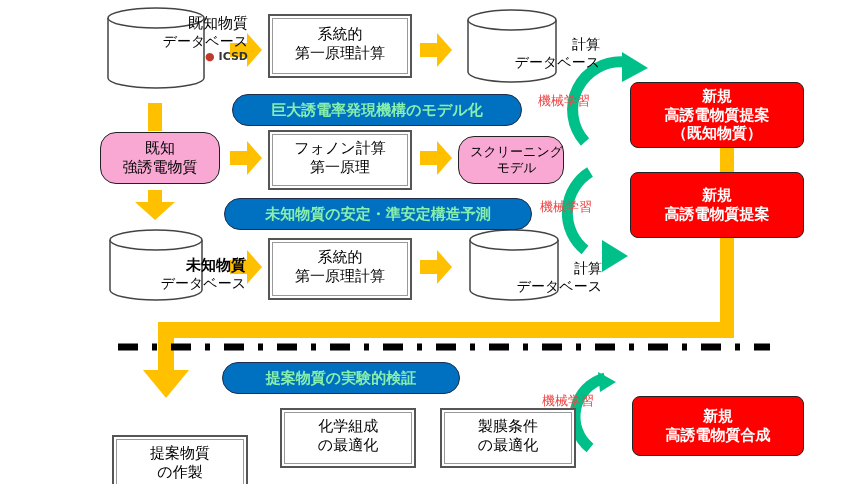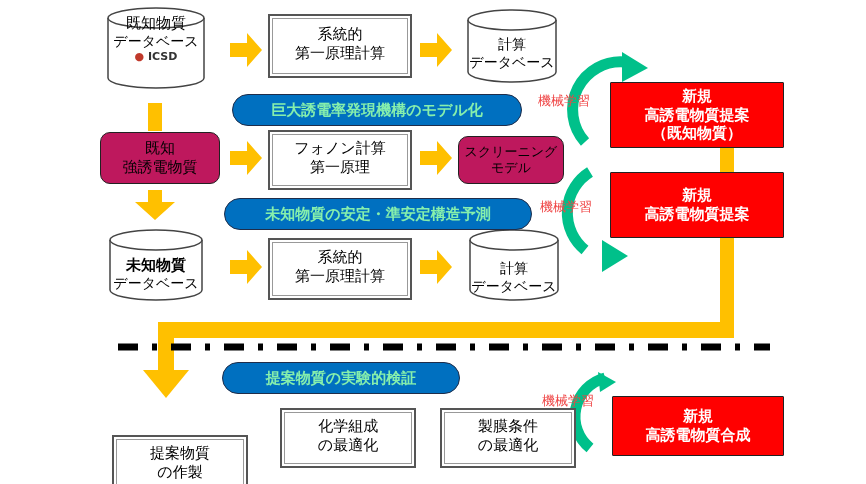--- a/index.html
+++ b/index.html
@@ -2,30 +2,30 @@
 <html><head>
 <meta charset="utf-8">
 <style>
   html, body { margin:0; padding:0; background:#ffffff; }
   body { width:866px; height:484px; position:relative; overflow:hidden;
          font-family:"DejaVu Sans", sans-serif; }
   #canvas { position:absolute; left:0; top:0; width:866px; height:484px; }
   .box { position:absolute; border:2px solid #555; outline:1px solid #999; outline-offset:-5px;
          background:#fff; display:flex; align-items:center; justify-content:center; text-align:center;
          font-size:15px; line-height:1.25;font-family:Liberation Mono, monospace; }
-  .rbox { position:absolute; border:1.5px solid #222; border-radius:10px; background:#be185d;
+  .rbox { position:absolute; border:1.5px solid #222; border-radius:16px; background:#f9a8d4;
           display:flex; align-items:center; justify-content:center; text-align:center;
           font-size:15px; line-height:1.25; }
   .pill { position:absolute; background:#0070c0; border:1.5px solid #1f2d4a; border-radius:16px;
           color:#86efac; font-weight:bold; font-size:15px; display:flex; align-items:center; justify-content:center; }
-  .red { position:absolute; background:#ff0000; border:1.5px solid #222; border-radius:1px; color:#fff;
+  .red { position:absolute; background:#ff0000; border:1.5px solid #222; border-radius:8px; color:#fff;
          font-weight:bold; font-size:15px; display:flex; align-items:center; justify-content:center;
-         text-align:center; line-height:1.25; }
+         text-align:center; line-height:1.25;margin-left:20px; }
   .ml { position:absolute; font-size:13px; color:#ef4444; }
-  .cyl-text { position:absolute; text-align:center; font-size:14px; line-height:1.25; }
+  .cyl-text { position:absolute; text-align:right; font-size:14px; line-height:1.25;padding-left:44px; }
 </style>
 </head>
 <body>
 
 <svg id="canvas" width="866" height="484" viewBox="0 0 866 484">
 
   <g fill="#ffc000">
     <polygon points="230,43 247,43 247,33 262,50 247,67 247,57 230,57"></polygon>
     <polygon points="420,43 437,43 437,33 452,50 437,67 437,57 420,57"></polygon>
     <polygon points="230,151 247,151 247,141 262,158 247,175 247,165 230,165"></polygon>
@@ -98,21 +98,21 @@
       <div>既知</div>
       <div>強誘電物質</div>
     </div>
 </div>
 <div class="box" style="left:268px;top:130px;width:140px;height:56px;">
   <div>
       <div>フォノン計算</div>
       <div>第一原理</div>
     </div>
 </div>
-<div class="rbox" style="left:458px;top:136px;width:104px;height:46px;font-size:13px;">
+<div class="rbox" style="left:458px;top:136px;width:104px;height:46px;font-size:13px;justify-content:flex-end;">
   <div>
       <div>スクリーニング</div>
       <div>モデル</div>
     </div>
 </div>
 
 <div class="pill" style="left:224px;top:198px;width:306px;height:30px;">未知物質の安定・準安定構造予測</div>
 
 <div class="cyl-text" style="left:110px;top:256px;width:92px;">
   <div style="font-size:15px;font-weight:bold;">未知物質</div>

